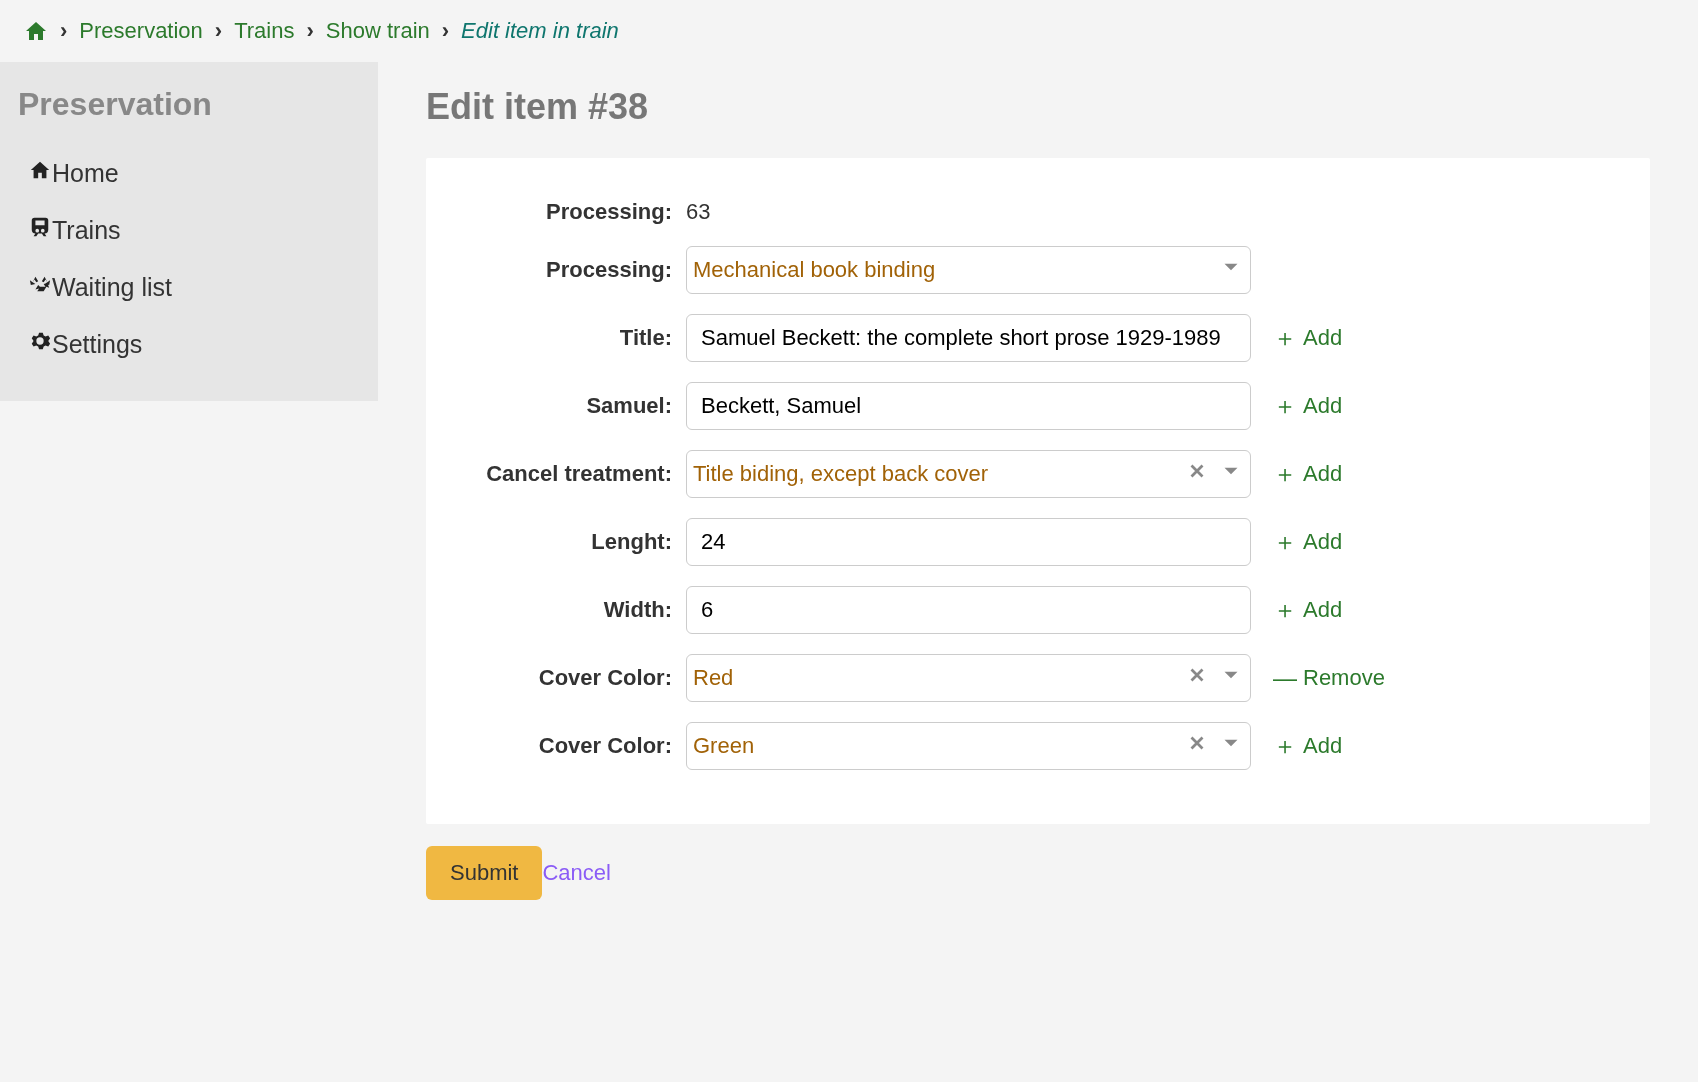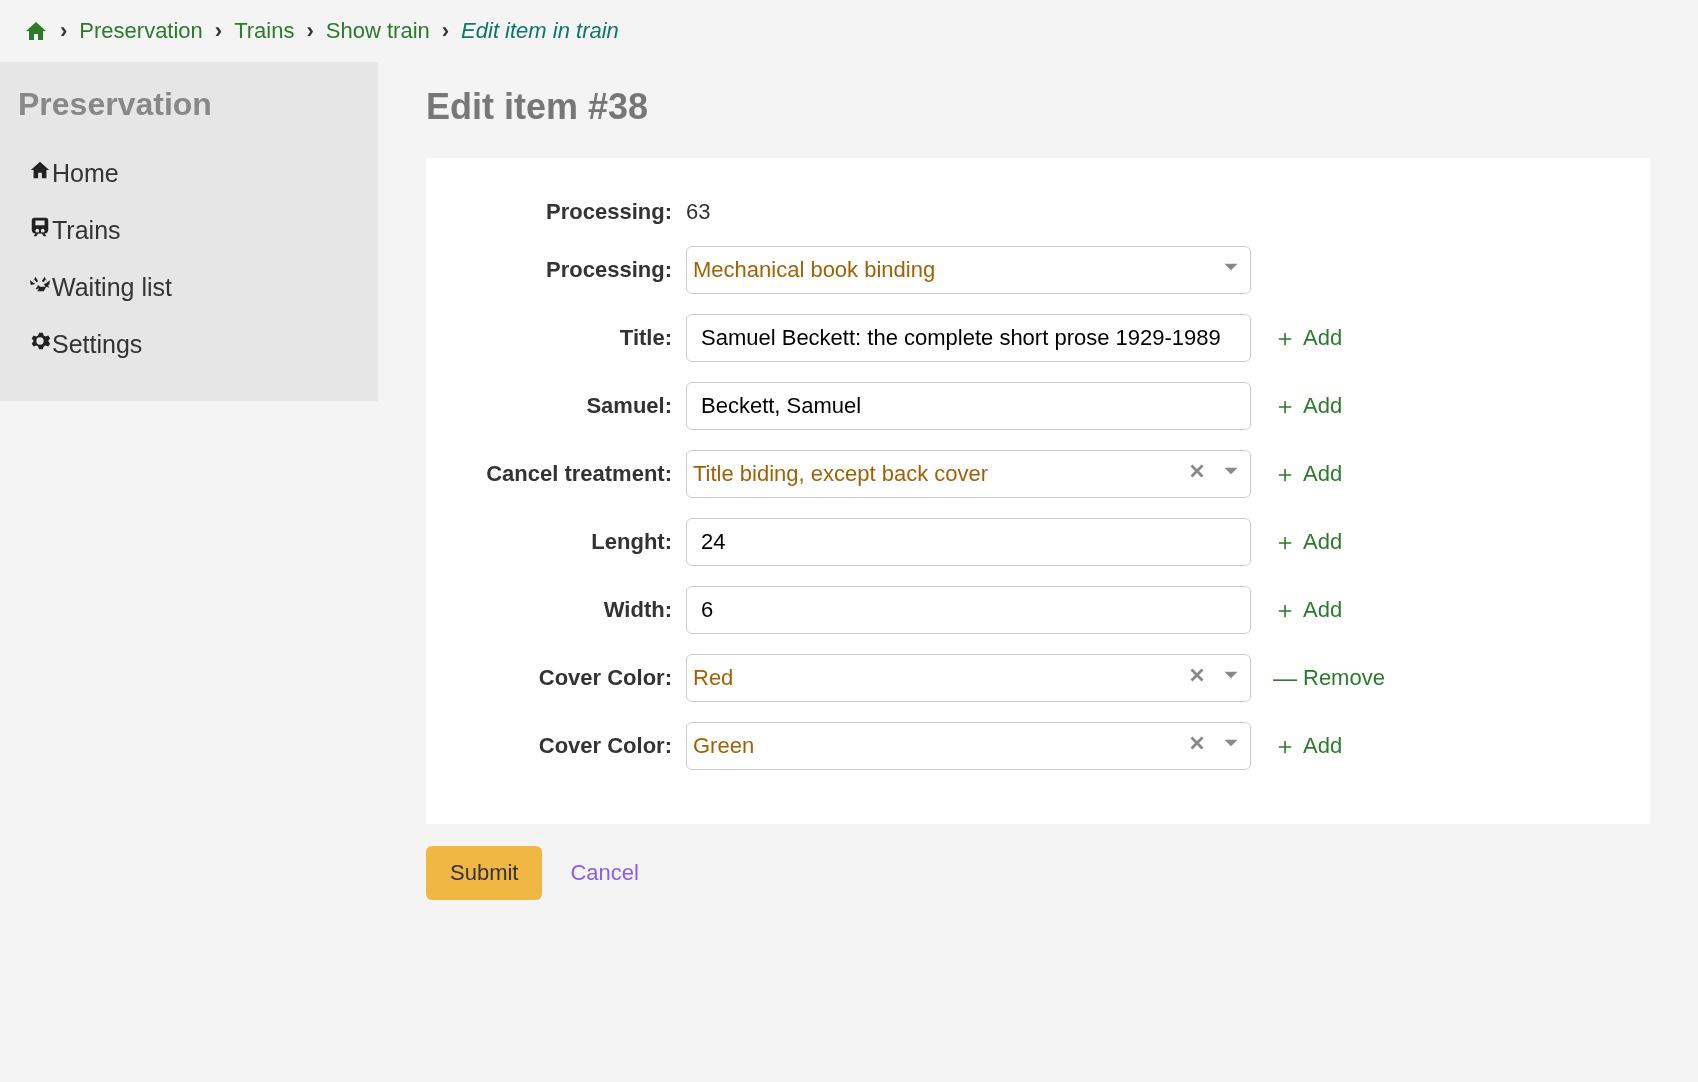--- a/index.html
+++ b/index.html
@@ -108,21 +108,20 @@
       gap: 6px;
       cursor: pointer;
     }
     .action-link .sym { font-size: 24px; font-weight: 400; line-height: 1; }
 
     
     .footer-actions {
       margin-top: 22px;
       display: flex;
       align-items: center;
-      gap: 28px;
     }
     .btn-submit {
       background: #f0b842;
       border: none;
       color: #333;
       font-size: 22px;
       padding: 14px 24px;
       border-radius: 6px;
       cursor: pointer;
     }

